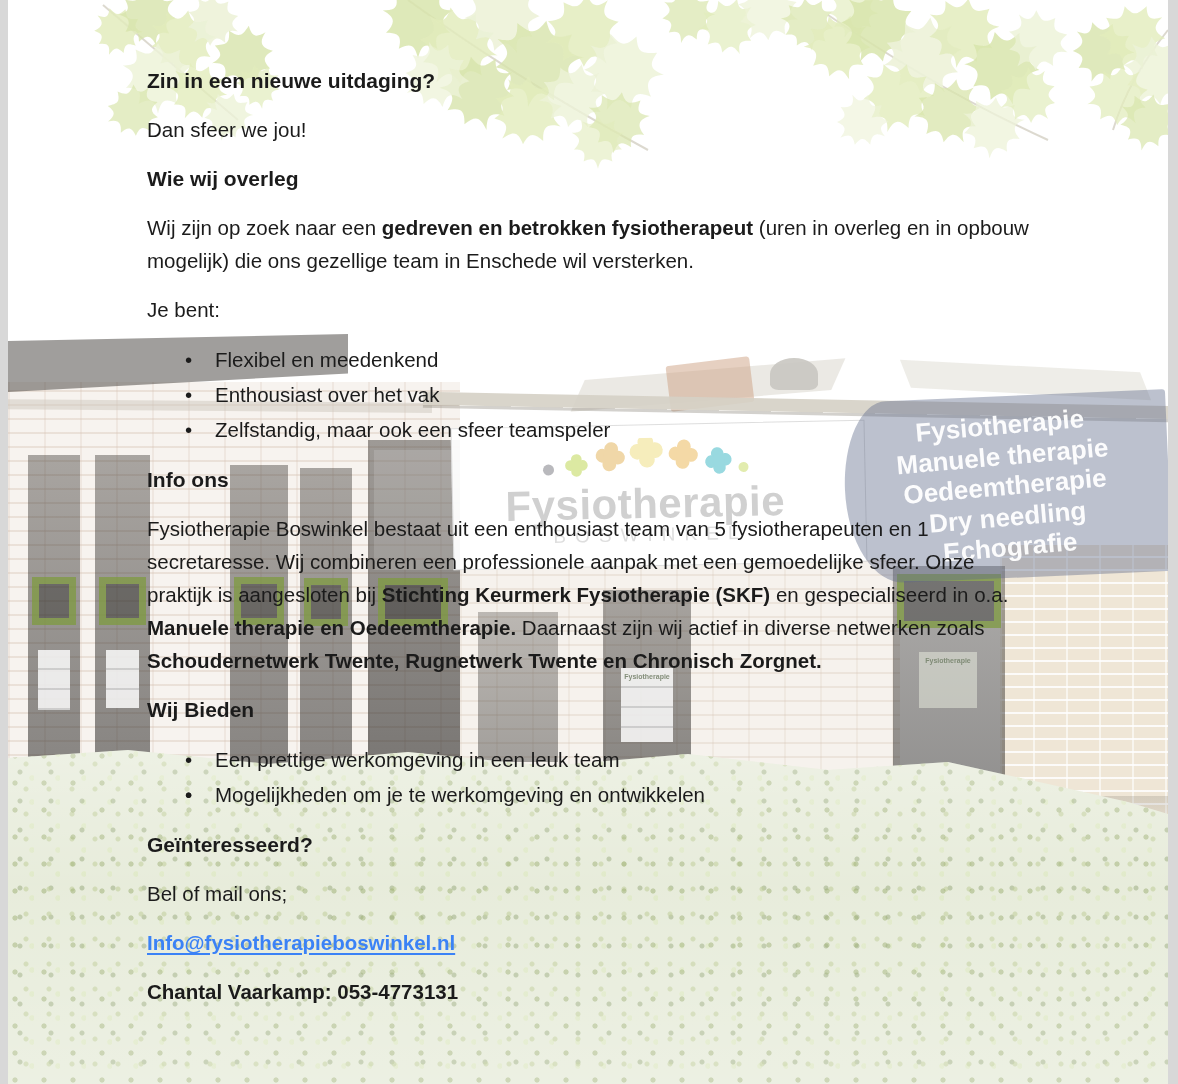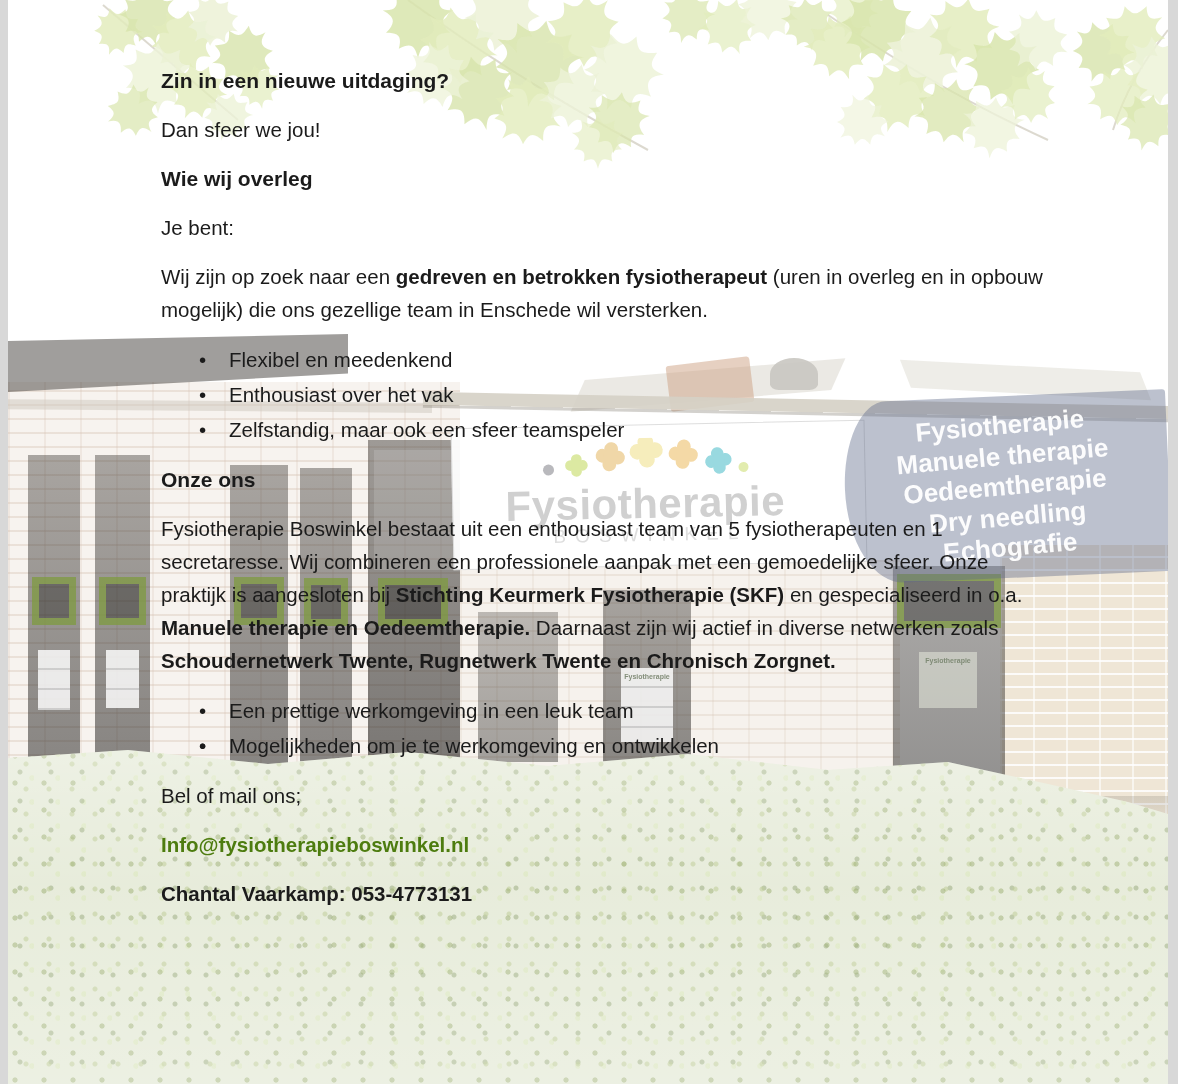--- a/index.html
+++ b/index.html
@@ -67,30 +67,30 @@
   .logo-brand{font-size:42px;font-weight:600;letter-spacing:.5px;color:#d0d0d0;line-height:40px;}
   .logo-sub{font-size:19px;letter-spacing:9px;color:#dedede;line-height:22px;padding-left:9px;}
 
   
   .sign{position:absolute;left:837px;top:396px;width:324px;height:182px;background:rgba(96,107,138,.42);
     transform:rotate(-2.5deg);border-radius:56px 4px 8px 70px / 110px 4px 8px 120px;}
   .services{position:absolute;left:10px;top:14px;width:300px;transform:rotate(-2.5deg);
     text-align:center;color:rgba(255,255,255,.95);font-weight:700;font-size:26px;line-height:30.5px;}
 
   
-  .content{position:absolute;left:153px;top:64px;width:885px;z-index:2;color:#1b1b1b;
+  .content{position:absolute;left:139px;top:64px;width:885px;z-index:2;color:#1b1b1b;
     font-size:20.5px;line-height:33px;}
   .content > *{margin:16px 0;}
   .content > :first-child{margin-top:0;}
   .hd{font-weight:700;font-size:21px;}
   b{font-weight:700;}
   ul.blt{padding:0;}
   ul.blt li{list-style:none;position:relative;padding-left:68px;line-height:35px;}
   ul.blt li .dot{position:absolute;left:38px;top:0;}
-  a.email{color:#4d7c0f;font-weight:700;text-decoration-thickness:2px;
+  a.email{color:#3b82f6;font-weight:700;text-decoration:underline;text-decoration-thickness:2px;
     text-underline-offset:3px;cursor:pointer;margin-top:15px;}
   .phone{font-weight:700;}
 </style>
 </head>
 <body>
 
 <div class="stage">
   <div class="doc">
 
     <div class="photo">
@@ -242,41 +242,43 @@
     </div>
 
     <div class="content">
 
       <p class="hd">Zin in een nieuwe uitdaging?</p>
 
       <p>Dan sfeer we jou!</p>
 
       <p class="hd">Wie wij overleg</p>
 
+      <p><span>Wij zijn op zoek naar een </span><b>gedreven en betrokken fysiotherapeut</b><span> (uren in overleg en in opbouw mogelijk) die ons gezellige team in Enschede wil versterken.</span></p>
+
       <p>Je bent:</p>
-
-      <p><span>Wij zijn op zoek naar een </span><b>gedreven en betrokken fysiotherapeut</b><span> (uren in overleg en in opbouw mogelijk) die ons gezellige team in Enschede wil versterken.</span></p>
 
       <ul class="blt">
         <li><span class="dot">•</span><span>Flexibel en meedenkend</span></li>
         <li><span class="dot">•</span><span>Enthousiast over het vak</span></li>
         <li><span class="dot">•</span><span>Zelfstandig, maar ook een sfeer teamspeler</span></li>
       </ul>
 
-      <p class="hd">Onze ons</p>
+      <p class="hd">Info ons</p>
 
       <p><span>Fysiotherapie Boswinkel bestaat uit een enthousiast team van 5 fysiotherapeuten en 1 secretaresse. Wij combineren een professionele aanpak met een gemoedelijke sfeer. Onze praktijk is aangesloten bij </span><b>Stichting Keurmerk Fysiotherapie (SKF)</b><span> en gespecialiseerd in o.a.&nbsp; </span><b>Manuele therapie en Oedeemtherapie.</b><span> Daarnaast zijn wij actief in diverse netwerken zoals </span><b>Schoudernetwerk Twente, Rugnetwerk Twente en Chronisch Zorgnet.</b></p>
 
+      <p class="hd">Wij Bieden</p>
 
       <ul class="blt">
         <li><span class="dot">•</span><span>Een prettige werkomgeving in een leuk team</span></li>
         <li><span class="dot">•</span></li>
         <li><span class="dot">•</span><span>Mogelijkheden om je te werkomgeving en ontwikkelen</span></li>
       </ul>
 
+      <p class="hd">Geïnteresseerd?</p>
 
       <p>Bel of mail ons;</p>
 
       <p><a class="email">Info@fysiotherapieboswinkel.nl</a></p>
 
       <p class="phone">Chantal Vaarkamp: 053-4773131</p>
 
     </div>
   </div>
 </div>

